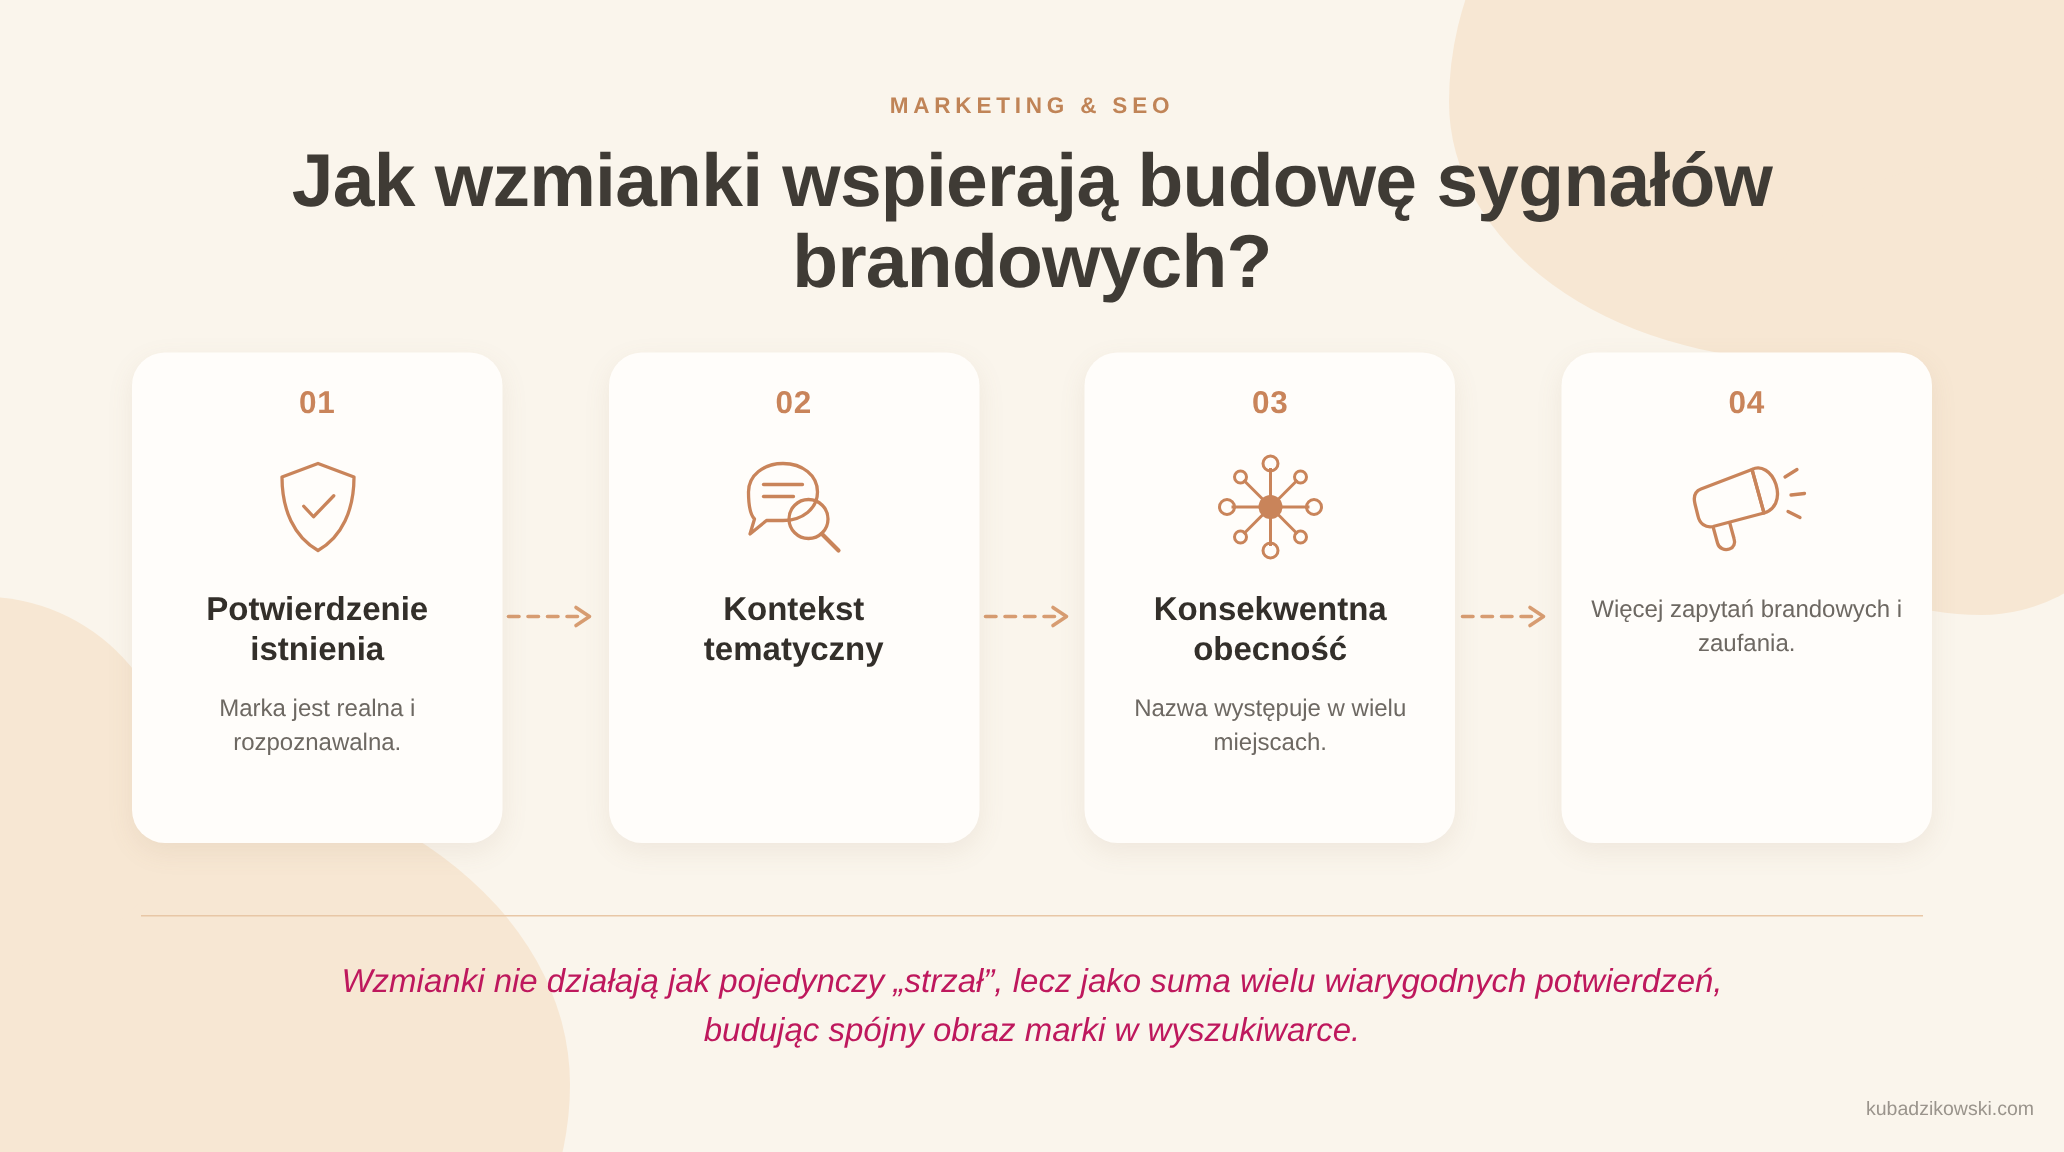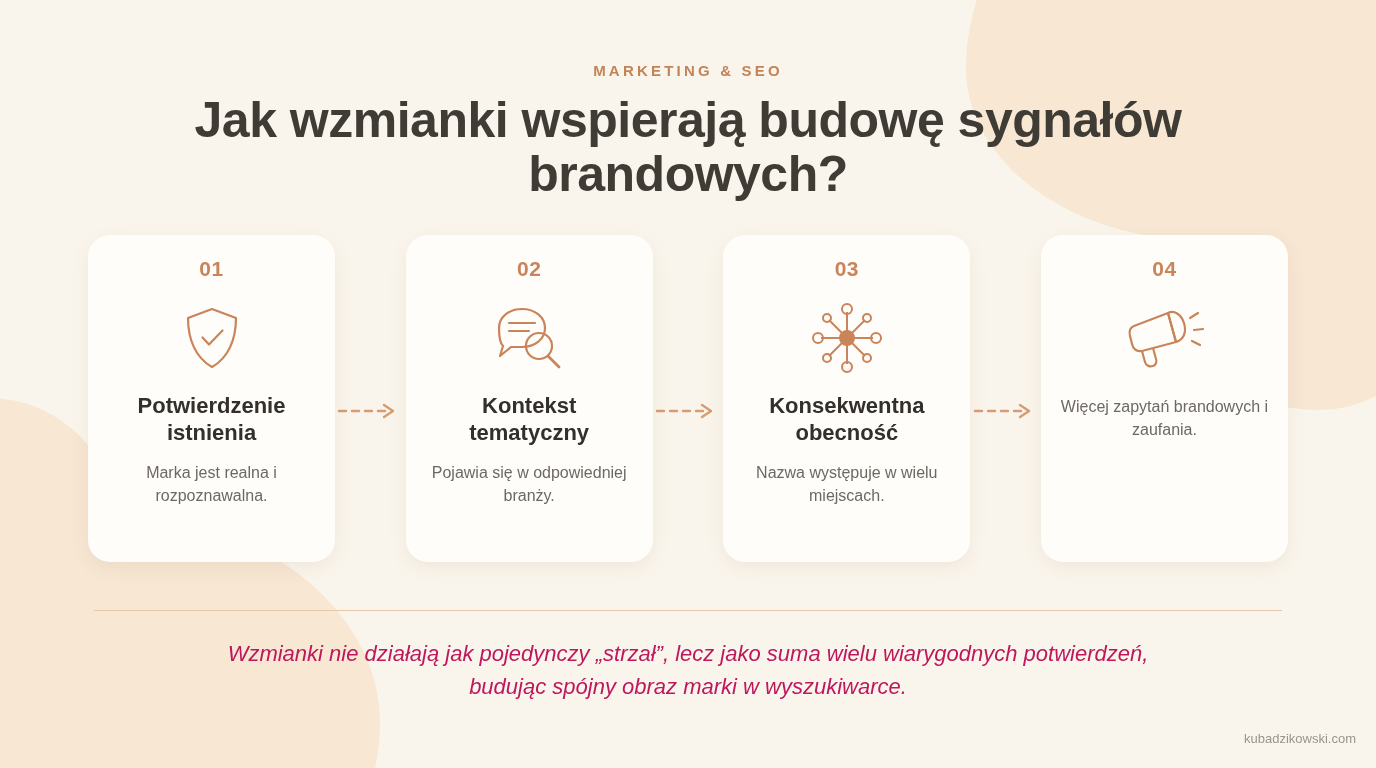--- a/index.html
+++ b/index.html
@@ -219,21 +219,20 @@
       <div class="card-icon">
         <svg width="84" height="76" viewBox="0 0 84 76" fill="none" stroke="#c9845a" stroke-width="2.2">
           <path d="M12 28 C12 17 22 9 35 9 C48 9 58 17 58 28 C58 39 48 47 35 47 L24 47 L13 56 L16 46 C13 43 12 36 12 28 Z" stroke-linejoin="round"></path>
           <line x1="22" y1="23" x2="48" y2="23" stroke-linecap="round"></line>
           <line x1="22" y1="31" x2="42" y2="31" stroke-linecap="round"></line>
           <circle cx="52" cy="46" r="13"></circle>
           <line x1="61" y1="56" x2="72" y2="67" stroke-linecap="round" stroke-width="2.8"></line>
         </svg>
       </div>
       <div class="card-title">Kontekst tematyczny</div>
-      <div class="card-desc">Pojawia się w odpowiedniej branży.</div>
     </div>
 
     <div class="connector">
       <svg width="66" height="16" viewBox="0 0 66 16" fill="none" stroke="#d79c71" stroke-width="2.4">
         <line x1="2" y1="8" x2="48" y2="8" stroke-dasharray="7 6" stroke-linecap="round"></line>
         <path d="M47 2 L56 8 L47 14" stroke-linecap="round" stroke-linejoin="round"></path>
       </svg>
     </div>
 
     <div class="card">

